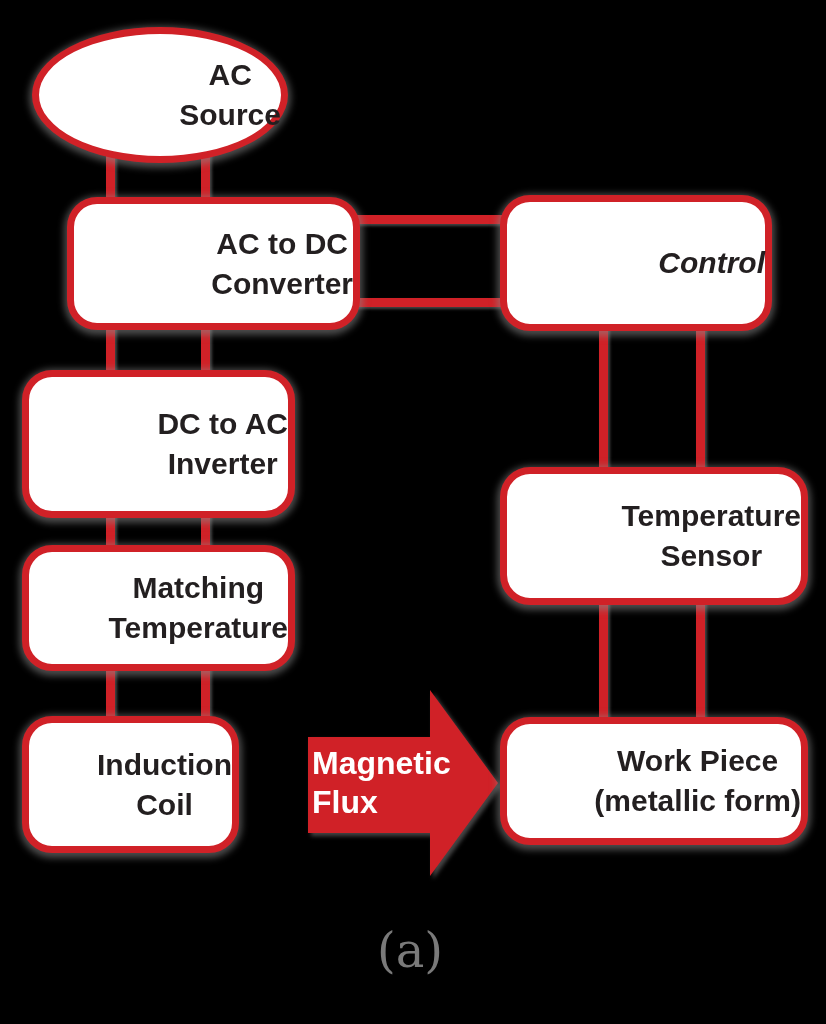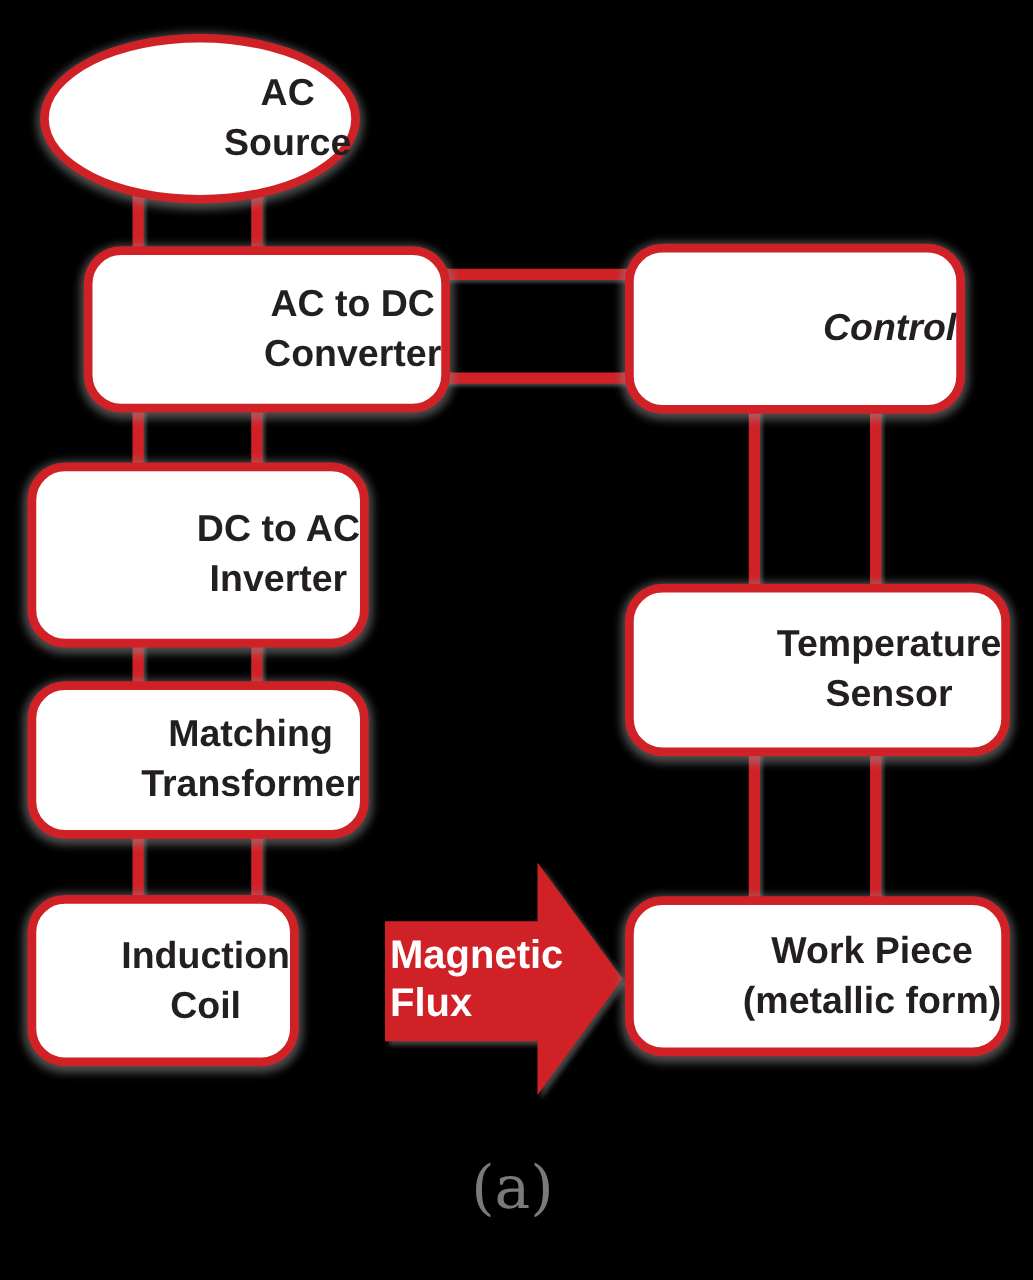--- a/index.html
+++ b/index.html
@@ -115,21 +115,21 @@
 Converter</span>
   </div>
 
   <div class="node rounded" style="left:22px;top:370px;width:273px;height:148px;padding-left:44px;">
     <span class="label">DC to AC
 Inverter</span>
   </div>
 
   <div class="node rounded" style="left:22px;top:545px;width:273px;height:126px;">
     <span class="label">Matching
-Transformer</span>
+Temperature</span>
   </div>
 
   <div class="node rounded" style="left:22px;top:716px;width:217px;height:137px;">
     <span class="label">Induction
 Coil</span>
   </div>
 
   <div class="node rounded" style="left:500px;top:195px;width:272px;height:136px;font-style:italic;">
     <span class="label">Control</span>
   </div>

